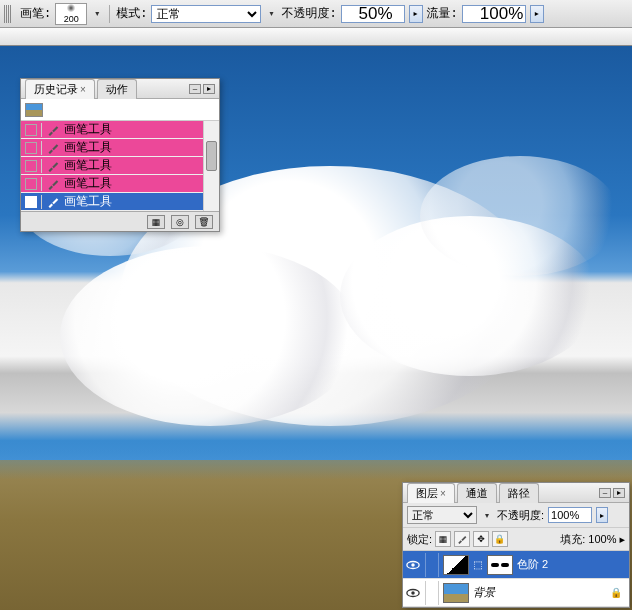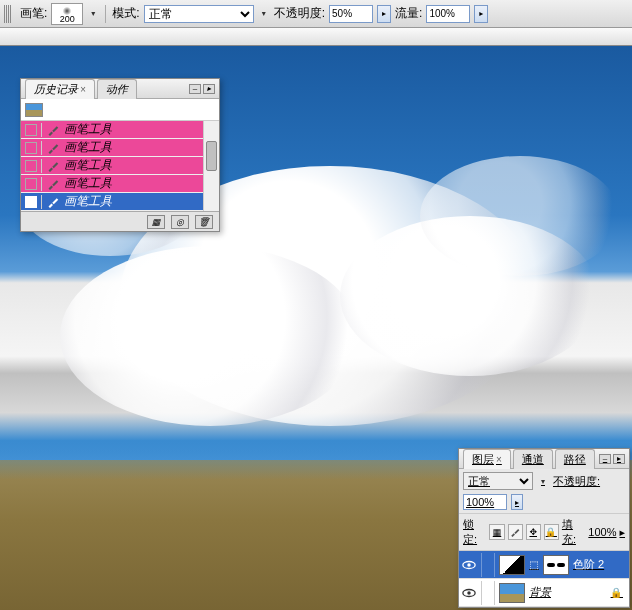--- a/index.html
+++ b/index.html
@@ -1,27 +1,27 @@
 <!DOCTYPE html>
 <html><head>
 <meta charset="utf-8">
 <style>
 * { box-sizing: border-box; margin: 0; padding: 0; font-family: "Microsoft YaHei", sans-serif; }
 body { width: 632px; height: 610px; background: #e8e8e8; overflow: hidden; position: relative; }
 
 
 .toolbar { height: 28px; background: linear-gradient(#f0f0f0, #d8d8d8); border-bottom: 1px solid #999; display: flex; align-items: center; padding: 0 4px; font-size: 12px; gap: 4px; position: relative; z-index: 10; }
 .toolbar .grip { width: 8px; height: 18px; background: repeating-linear-gradient(90deg, #888 0 1px, transparent 1px 2px); margin-right: 4px; }
-.brush-preview { width: 32px; height: 22px; border: 1px solid #999; background: #fff; display: flex; flex-direction: column; align-items: center; justify-content: flex-end; font-size: 9px; position: relative; }
+.brush-preview { width: 32px; height: 22px; border: 1px solid #999; background: #fff; display: flex; flex-direction: column; align-items: center; justify-content: space-between; font-size: 9px; position: relative; }
 .brush-preview .dot { width: 12px; height: 8px; background: radial-gradient(circle, rgba(0,0,0,0.6) 10%, transparent 60%); border-radius: 50%; }
 .brush-preview .sz { font-size: 9px; line-height: 1; }
 .dropdown-arrow { width: 12px; height: 12px; display: inline-flex; align-items: center; justify-content: center; font-size: 8px; color: #333; }
-.toolbar label { font-size: 12px; }
+.toolbar label { font-size: 12px; font-family: Liberation Mono, monospace; }
 .toolbar select { font-size: 12px; border: 1px solid #7a9ac9; background: #fff; height: 18px; width: 110px; }
-.toolbar .num-input { width: 44px; height: 18px; border: 1px solid #7a9ac9; background: #fff; font-size: 10px; display: flex; align-items: center; padding: 0 2px; }
+.toolbar .num-input { width: 64px; height: 18px; border: 1px solid #7a9ac9; background: #fff; font-size: 17px; display: flex; align-items: center; padding: 0 17px; }
 .toolbar .arrow-btn { width: 14px; height: 18px; border: 1px solid #7a9ac9; background: linear-gradient(#eaf0fa,#cdddf2); display: flex; align-items: center; justify-content: center; font-size: 8px; cursor: pointer; }
 .watermark { position: absolute; right: 6px; top: 6px; font-size: 10px; color: #aaa; letter-spacing: 0.5px; }
 
 
 .canvas-wrap { position: absolute; left: 0; right: 0; top: 28px; bottom: 0; background: #777; }
 .ruler-top { height: 18px; background: linear-gradient(#fafafa,#e0e0e0); border-bottom: 1px solid #888; }
 .canvas { position: absolute; left: 0; right: 0; top: 18px; bottom: 0; background: linear-gradient(to bottom, #1a5aa0 0%, #2a76c0 30%, #5a9cd8 40%, #e8e8e8 42%, #f5f5f5 55%, #c0c0c0 58%, #d8d8d8 65%, #3a8bd0 70%, #4a96da 75%, #8bb0a0 80%, #a8965a 82%, #8a7640 100%); overflow: hidden; }
 .cloud { position: absolute; background: radial-gradient(circle at 40% 40%, #fff 30%, rgba(255,255,255,0.8) 50%, rgba(200,200,210,0.4) 70%, transparent 80%); border-radius: 50%; }
 .cloud.c1 { width: 420px; height: 260px; left: 120px; top: 120px; }
 .cloud.c2 { width: 300px; height: 180px; left: 60px; top: 200px; }
@@ -35,39 +35,39 @@
 .panel { position: absolute; background: #e8e8e8; border: 1px solid #888; box-shadow: 2px 2px 6px rgba(0,0,0,0.3); font-size: 12px; }
 .panel-header { height: 20px; background: linear-gradient(#f4f4f4,#dcdcdc); border-bottom: 1px solid #aaa; display: flex; align-items: center; padding: 0 4px; }
 .panel-tabs { display: flex; gap: 0; }
 .panel-tab { padding: 2px 8px; border: 1px solid #aaa; border-bottom: none; background: #e4e4e4; font-size: 11px; cursor: pointer; border-radius: 3px 3px 0 0; margin-right: 2px; }
 .panel-tab.active { background: #f4f4f4; }
 .panel-tab .x { font-size: 10px; margin-left: 2px; color: #666; }
 .panel-min { margin-left: auto; display: flex; gap: 2px; }
 .panel-min span { width: 12px; height: 10px; border: 1px solid #888; background: #ddd; font-size: 8px; text-align: center; line-height: 8px; cursor: pointer; }
 
 
-.history-panel { left: 20px; top: 78px; width: 200px; font-style: italic; }
+.history-panel { left: 20px; top: 78px; width: 200px; }
 .history-body { position: relative; }
 .history-thumb-row { height: 22px; background: #fff; border-bottom: 1px solid #ccc; display: flex; align-items: center; padding: 0 4px; }
 .history-thumb { width: 18px; height: 14px; border: 1px solid #888; background: linear-gradient(#4a96da 50%, #a8965a 50%); margin-right: 6px; }
 .history-list { background: #ec4899; max-height: 110px; overflow: hidden; position: relative; }
 .history-item { height: 18px; display: flex; align-items: center; border-bottom: 1px solid #eee; padding: 0 4px; gap: 4px; cursor: pointer; }
 .history-item .chkbox { width: 12px; height: 12px; border: 1px solid #aaa; flex-shrink: 0; }
 .history-item .sep { width: 1px; height: 14px; background: #ccc; }
 .history-item .brush-icon { width: 14px; height: 14px; display: flex; align-items: center; justify-content: center; }
 .history-item .brush-icon svg { width: 12px; height: 12px; }
 .history-item.active { background: #316ac5; color: #fff; }
 .history-item.active .chkbox { border-color: #fff; }
 .history-scroll { position: absolute; right: 0; top: 0; width: 16px; height: 100%; background: #f0f0f0; border-left: 1px solid #ccc; }
 .history-scroll .thumb { position: absolute; left: 2px; right: 2px; top: 20px; height: 30px; background: #c0c0c0; border: 1px solid #888; border-radius: 2px; }
 .history-footer { height: 20px; background: #e4e4e4; border-top: 1px solid #aaa; display: flex; align-items: center; justify-content: flex-end; gap: 6px; padding: 0 6px; }
 .history-footer .fbtn { width: 18px; height: 14px; border: 1px solid #888; background: #ddd; font-size: 9px; display: flex; align-items: center; justify-content: center; cursor: pointer; }
 
 
-.layers-panel { right: 2px; bottom: 2px; top: auto; width: 172px; text-decoration: underline; }
+.layers-panel { right: 2px; bottom: 2px; top: auto; width: 228px; }
 .layers-controls { display: flex; align-items: center; gap: 4px; padding: 3px 4px; border-bottom: 1px solid #ccc; background: #e8e8e8; flex-wrap: wrap; }
 .layers-controls select { width: 70px; height: 18px; font-size: 11px; border: 1px solid #999; }
 .layers-controls label { font-size: 11px; }
 .layers-controls .pct { width: 44px; height: 16px; border: 1px solid #7a9ac9; background: #fff; font-size: 11px; display: flex; align-items: center; padding: 0 2px; }
 .layers-controls .tri { width: 12px; height: 16px; border: 1px solid #7a9ac9; background: linear-gradient(#eaf0fa,#cdddf2); font-size: 8px; display: flex; align-items: center; justify-content: center; cursor: pointer; }
 .lock-row { display: flex; align-items: center; gap: 3px; padding: 3px 4px; border-bottom: 1px solid #ccc; background: #e8e8e8; font-size: 11px; }
 .lock-row .lockbtn { width: 16px; height: 16px; border: 1px solid #aaa; background: #f4f4f4; display: flex; align-items: center; justify-content: center; font-size: 9px; cursor: pointer; }
 .layers-list { background: #fff; }
 .layer-row { height: 28px; display: flex; align-items: center; border-bottom: 1px solid #ddd; gap: 4px; padding: 0 2px; cursor: pointer; }
 .layer-row.active { background: #316ac5; color: #fff; }

